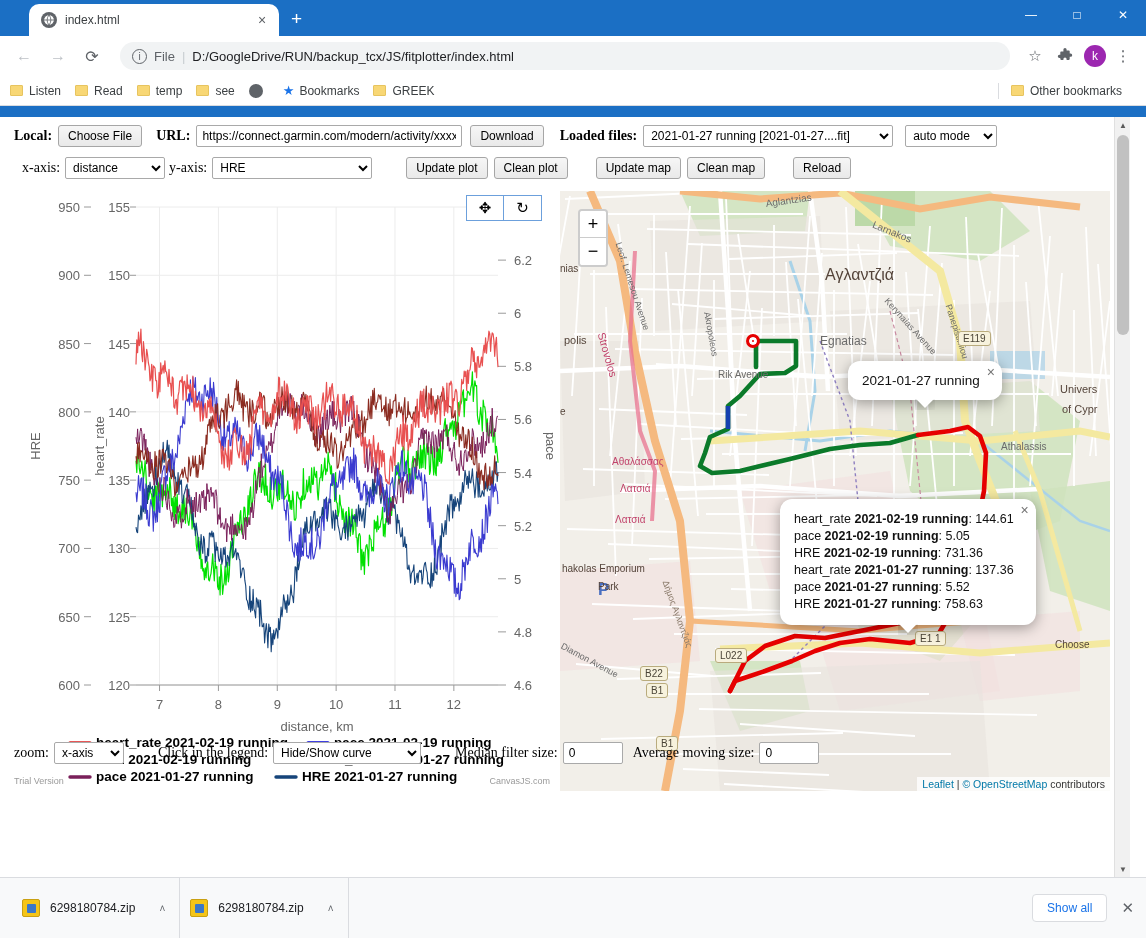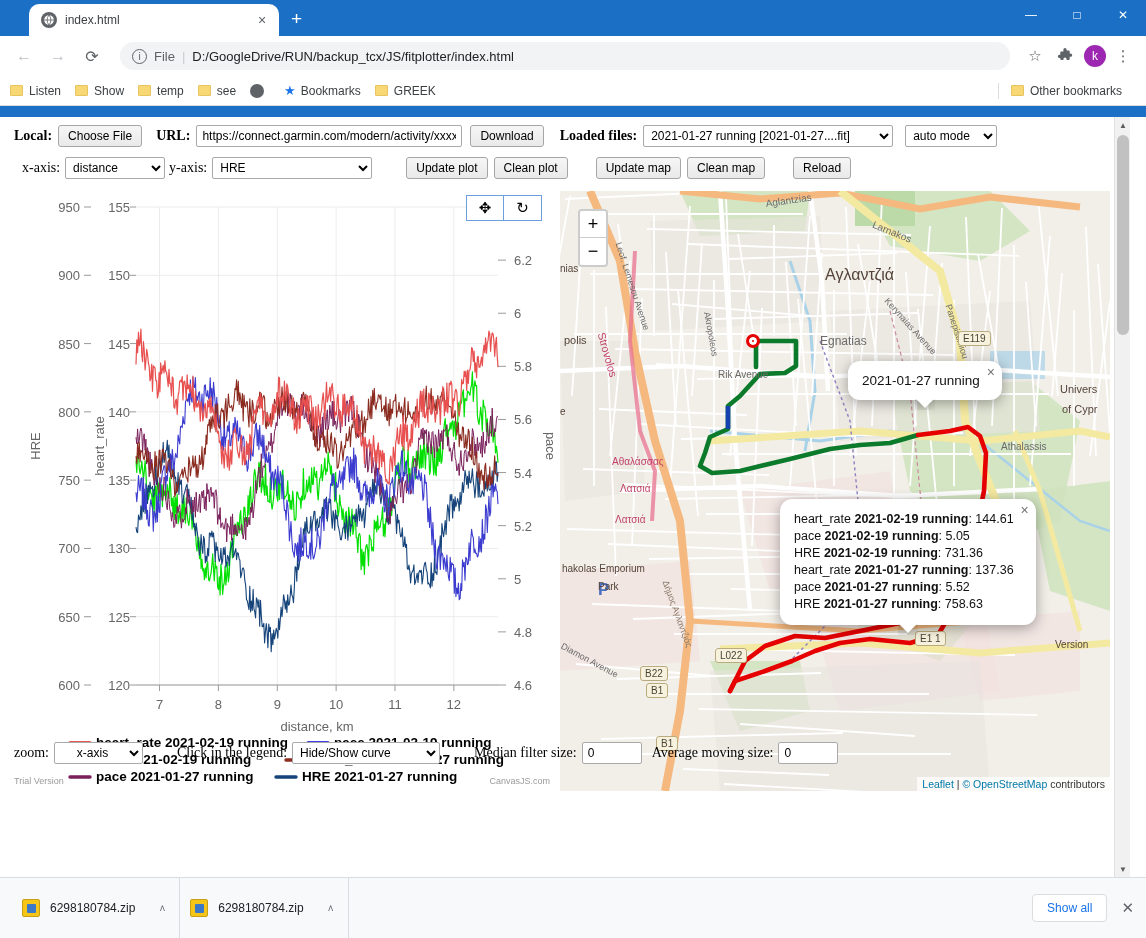--- a/index.html
+++ b/index.html
@@ -271,21 +271,21 @@
     <div class="tb-icon">⋮</div>
   </div>
 
   <div id="bookmarks">
     <div class="bm">
       <span class="bm-folder"></span>
       <span>Listen</span>
     </div>
     <div class="bm">
       <span class="bm-folder"></span>
-      <span>Show</span>
+      <span>Read</span>
     </div>
     <div class="bm">
       <span class="bm-folder"></span>
       <span>temp</span>
     </div>
     <div class="bm">
       <span class="bm-folder"></span>
       <span>see</span>
     </div>
     <div class="bm">
@@ -598,21 +598,21 @@
               <div class="mlabel m-road" style="left: 152px; top: 120px; font-size: 9px; transform: rotate(80deg); transform-origin: left top;">Akropoleos</div>
               <div class="mlabel m-road" style="left: 158px; top: 178px; font-size: 10px; transform: rotate(0deg); transform-origin: left top;">Rik Avenue</div>
               <div class="mlabel m-road" style="left: 441px; top: 250px; font-size: 10px; transform: rotate(0deg); transform-origin: left top;">Athalassis</div>
               <div class="mlabel m-pink" style="left: 52px; top: 265px; font-size: 10px; transform: rotate(0deg); transform-origin: left top;">Αθαλάσσας</div>
               <div class="mlabel m-pink" style="left: 60px; top: 292px; font-size: 10px; transform: rotate(0deg); transform-origin: left top;">Λατσιά</div>
               <div class="mlabel m-pink" style="left: 55px; top: 323px; font-size: 10px; transform: rotate(0deg); transform-origin: left top;">Λατσιά</div>
               <div class="mlabel m-place" style="left: 2px; top: 372px; font-size: 10px; transform: rotate(0deg); transform-origin: left top;">hakolas Emporium</div>
               <div class="mlabel m-place" style="left: 38px; top: 390px; font-size: 10px; transform: rotate(0deg); transform-origin: left top;">Park</div>
               <div class="mlabel m-gr" style="left: 110px; top: 388px; font-size: 9px; transform: rotate(70deg); transform-origin: left top;">Δήμος Αγλαντζιάς</div>
               <div class="mlabel m-road" style="left: 4px; top: 450px; font-size: 9px; transform: rotate(28deg); transform-origin: left top;">Diamon Avenue</div>
-              <div class="mlabel m-place" style="left: 495px; top: 448px; font-size: 10px; transform: rotate(0deg); transform-origin: left top;">Version</div>
+              <div class="mlabel m-place" style="left: 495px; top: 448px; font-size: 10px; transform: rotate(0deg); transform-origin: left top;">Choose</div>
               <div class="mlabel m-road" style="left: 393px; top: 112px; font-size: 9px; transform: rotate(72deg); transform-origin: left top;">Panepistimiou</div>
               <div class="mlabel m-place" style="left: 500px; top: 192px; font-size: 11px; transform: rotate(0deg); transform-origin: left top;">Univers</div>
               <div class="mlabel m-place" style="left: 502px; top: 212px; font-size: 11px; transform: rotate(0deg); transform-origin: left top;">of Cypr</div>
               <div class="mlabel m-place" style="left: 0px; top: 72px; font-size: 10px; transform: rotate(0deg); transform-origin: left top;">nias</div>
               <div class="mlabel m-place" style="left: 0px; top: 215px; font-size: 10px; transform: rotate(0deg); transform-origin: left top;">e</div>
               <div class="shield" style="left: 398px; top: 140px;">E119</div>
               <div class="shield" style="left: 355px; top: 440px;">E1 1</div>
               <div class="shield" style="left: 80px; top: 475px;">B22</div>
               <div class="shield" style="left: 86px; top: 492px;">B1</div>
               <div class="shield" style="left: 96px; top: 545px;">B1</div>
@@ -657,21 +657,21 @@
             <a href="#">Leaflet</a>
             <span>|</span>
             <a href="#">© OpenStreetMap</a>
             <span>contributors</span>
           </div>
         </div>
       </div>
 
       <div id="row3">
         <span class="lbl-plain">zoom:</span>
-        <select class="ui-sel" style="width:89px;text-align:center;">
+        <select class="ui-sel" style="width:70px;">
           <option>x-axis</option>
         </select>
         <span class="gap"></span>
         <span class="lbl-plain">Click in the legend:</span>
         <select class="ui-sel" style="width:148px;">
           <option>Hide/Show curve</option>
         </select>
         <span class="gap"></span>
         <span class="lbl-plain">Median filter size:</span>
         <input class="ui-text" style="width: 60px;" value="0">

